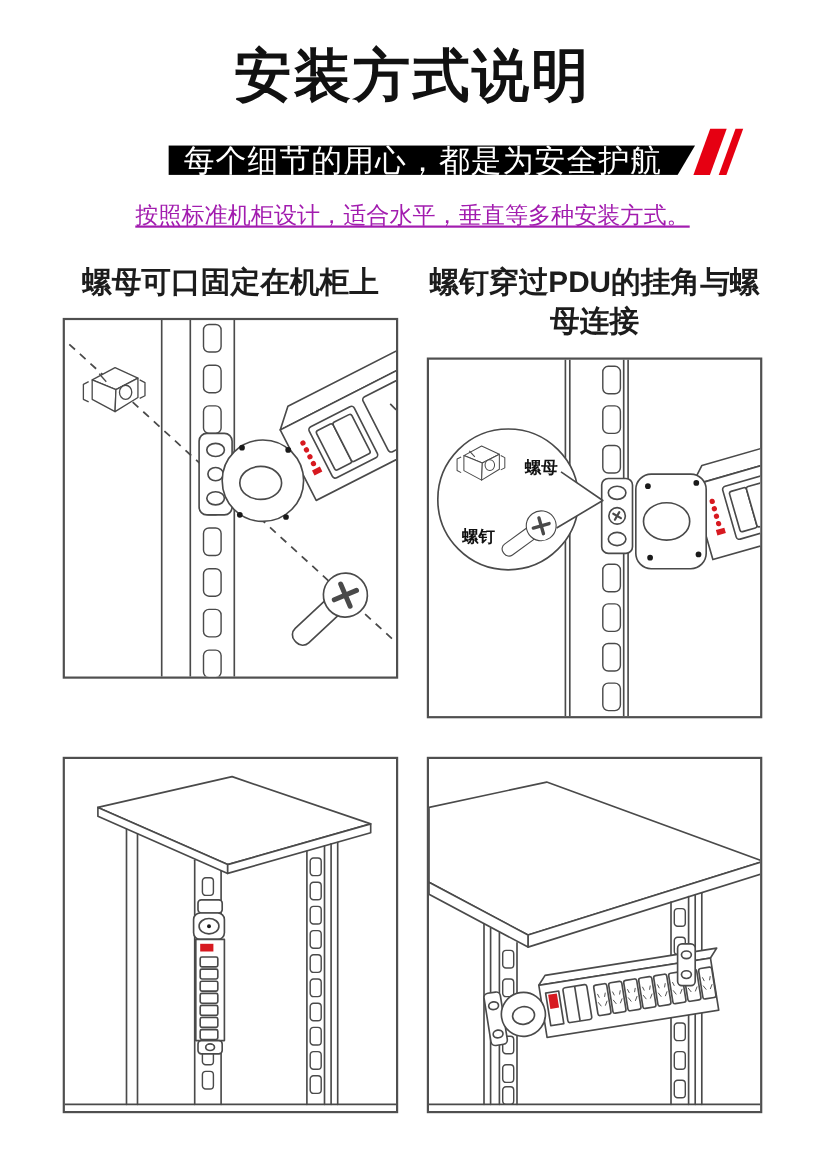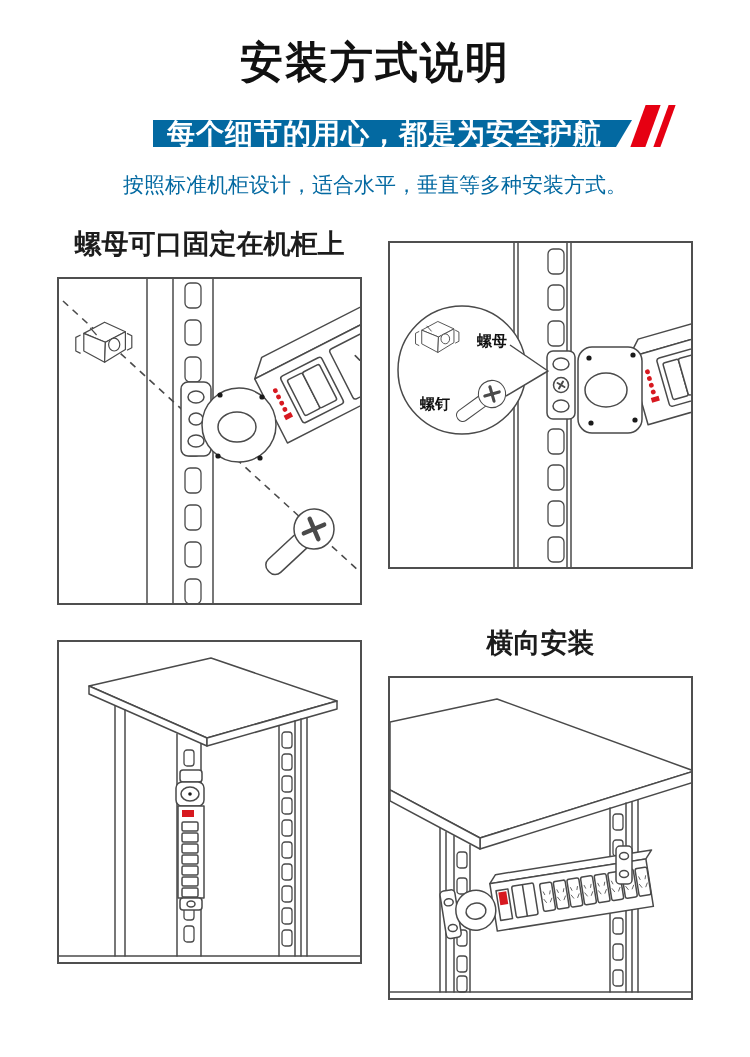--- a/index.html
+++ b/index.html
@@ -1,34 +1,34 @@
 <!DOCTYPE html>
 <html><head>
 <meta charset="utf-8">
 <style>
   html,body{margin:0;padding:0;}
   body{
     width:750px;height:1057px;background:#ffffff;overflow:hidden;position:relative;
     font-family:"Liberation Sans",sans-serif;color:#111;
   }
   .page-title{
-    margin-top:34px;text-align:center;font-size:43px;font-weight:700;
+    margin-top:34px;text-align:center;font-size:52px;font-weight:700;
     letter-spacing:2px;color:#111;
   }
   .banner-row{margin:13px 0 0 153px;display:flex;height:42px;}
   .banner-body{
-    background:#0369a1;color:#fff;font-size:28px;font-weight:700;
+    background:#000000;color:#fff;font-size:28px;font-weight:400;
     display:flex;align-items:center;padding:0 30px 0 14px;letter-spacing:1px;
     clip-path:polygon(0 0,100% 0,calc(100% - 16px) 100%,0 100%);
     margin-top:15px;
   }
   .stripe{background:#e60012;transform:skewX(-20deg);}
   .stripe-1{width:15px;margin-left:6px;}
   .stripe-2{width:7px;margin-left:8px;}
-  .intro{margin-top:22px;text-align:center;font-size:21px;line-height:31px;color:#0369a1;}
+  .intro{margin-top:22px;text-align:center;font-size:21px;line-height:31px;color:#a21caf;text-decoration:underline;}
   .grid{display:grid;grid-template-columns:305px 305px;column-gap:26px;margin:0 57px;}
   .grid.top{margin-top:26px;}
   .grid.bottom{margin-top:20px;}
   .caption{text-align:center;font-size:27px;font-weight:700;color:#1c1c1c;margin-bottom:10px;}
   .panel{border:2px solid #4f4f4f;background:#fff;margin-top:15px;}
   .art{display:block;}
   
   .ln{stroke:#4a4a4a;stroke-width:1.5;fill:none;stroke-linecap:round;}
   .wh{fill:#ffffff;stroke:#4a4a4a;stroke-width:1.5;stroke-linejoin:round;}
   .dash{stroke:#4a4a4a;stroke-width:1.6;stroke-dasharray:7 6;fill:none;}
@@ -138,20 +138,21 @@
           <circle cx="201" cy="179" r="2.6"></circle>
         </g>
         <g transform="translate(255,250) rotate(-43)">
           <use href="#screw-ill"></use>
         </g>
       </svg>
     </div>
   </div>
 
   <div class="col">
+    <div class="caption">螺钉穿过PDU的挂角与螺母连接</div>
     <div class="panel">
       <svg class="art" width="301" height="324" viewBox="0 0 301 324">
         <g class="ln">
           <line x1="124" y1="0" x2="124" y2="324"></line>
           <line x1="128" y1="0" x2="128" y2="324"></line>
           <line x1="177" y1="0" x2="177" y2="324"></line>
           <line x1="181" y1="0" x2="181" y2="324"></line>
           <use class="hole" href="#hole-l" x="158" y="6"></use>
           <use class="hole" href="#hole-l" x="158" y="42"></use>
           <use class="hole" href="#hole-l" x="158" y="78"></use>
@@ -270,21 +271,20 @@
             <rect x="121" y="256" width="22" height="12" rx="3"></rect>
             <ellipse cx="132" cy="262" rx="4" ry="3"></ellipse>
           </g>
         </g>
         <line class="ln" x1="0" y1="314" x2="301" y2="314"></line>
       </svg>
     </div>
   </div>
 
   <div class="col">
-    <div class="caption">横向安装</div>
     <div class="panel">
       <svg class="art" width="301" height="320" viewBox="0 0 301 320">
         <g class="wh">
           <path d="M0,44 L107,21 L304,93 L90,160 L0,112 Z"></path>
           <path d="M90,160 L304,93 L304,104 L90,171 Z"></path>
           <path d="M0,112 L90,160 L90,171 L0,123 Z"></path>
         </g>
         <g class="ln">
           <line x1="50" y1="150" x2="50" y2="314"></line>
           <line x1="56" y1="154" x2="56" y2="314"></line>

